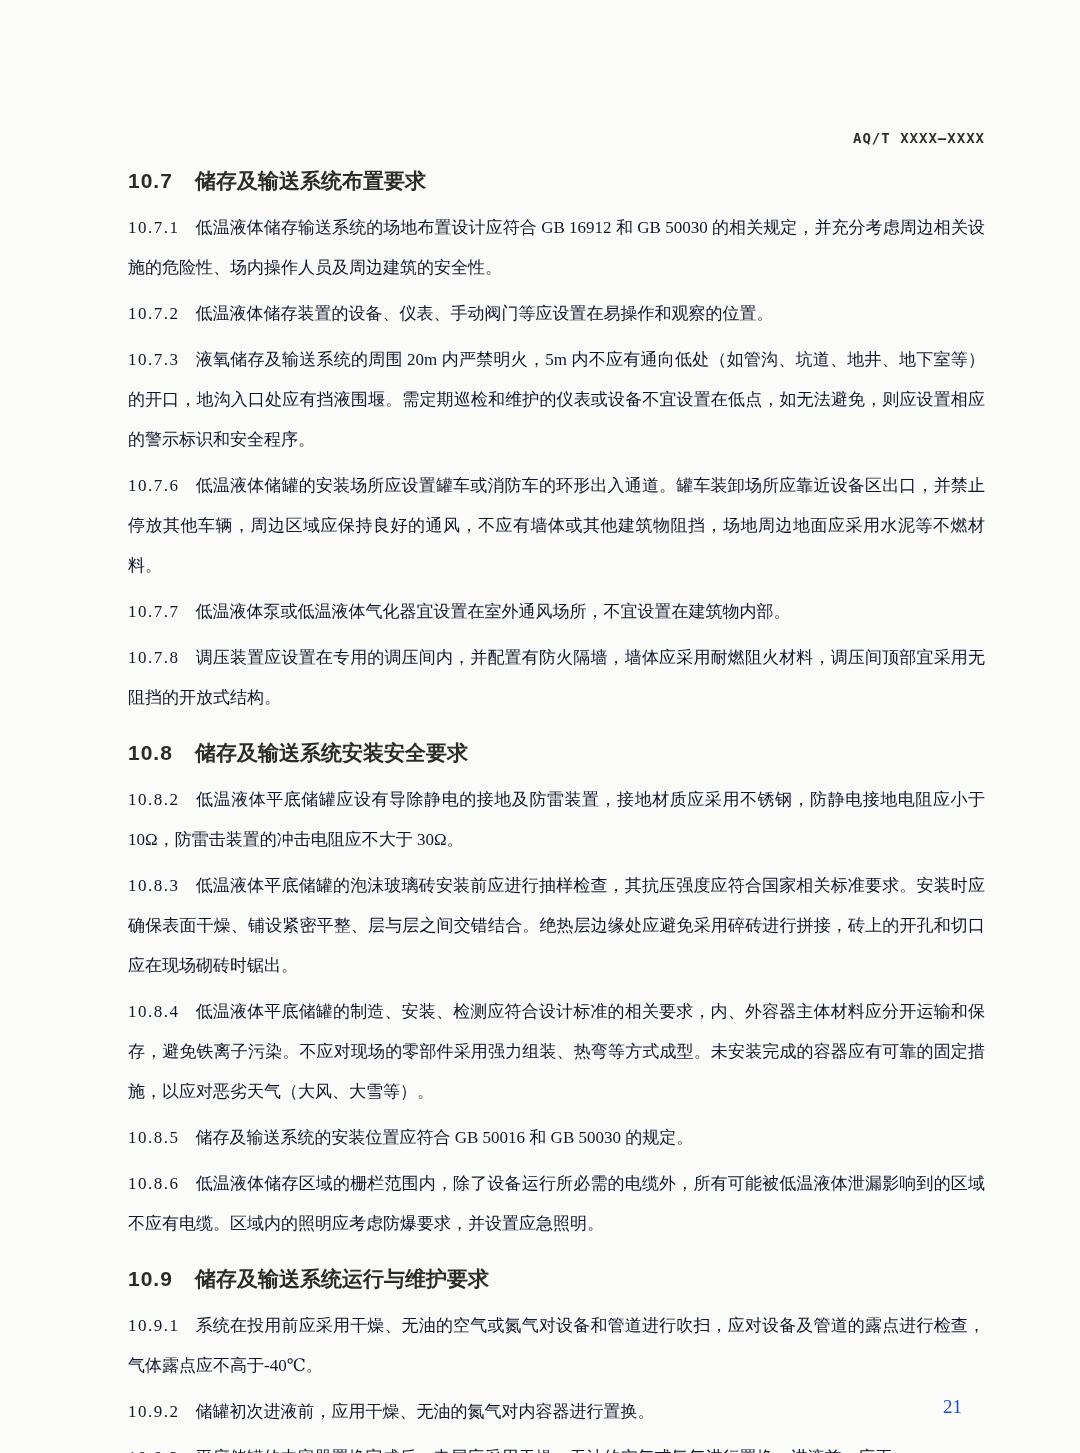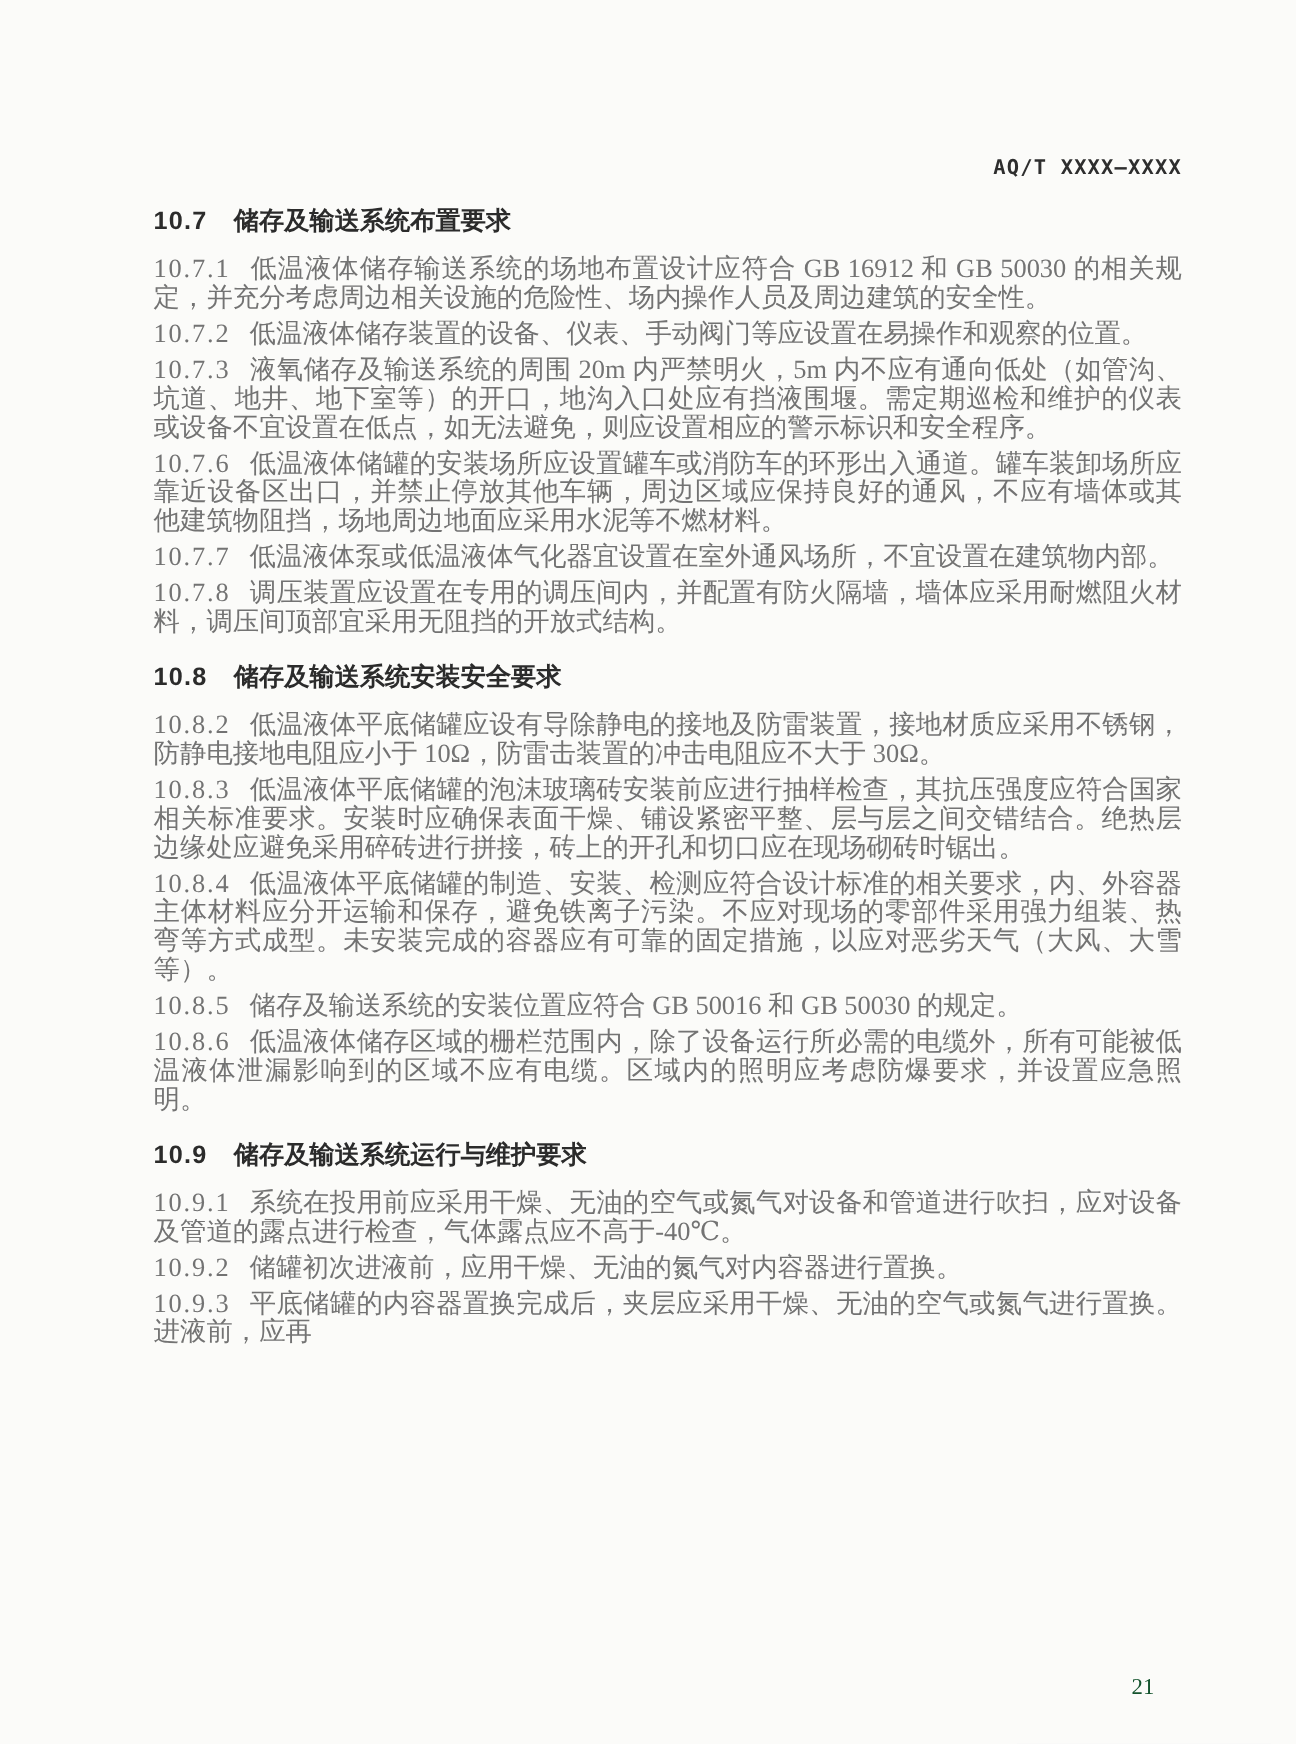--- a/index.html
+++ b/index.html
@@ -23,44 +23,44 @@
   }
   .content {
     position: absolute;
     left: 128px;
     right: 95px;
     top: 130px;
   }
   .doc-header {
     text-align: right;
     font-family: "DejaVu Sans Mono", "Liberation Mono", monospace;
-    font-size: 17px;
+    font-size: 14px;
     font-weight: 600;
     color: #2e2e2e;
     letter-spacing: 1px;
     margin-bottom: 22px;
   }
   .sec-heading {
     font-family: "Liberation Sans", "DejaVu Sans", sans-serif;
     font-size: 21px;
     font-weight: 700;
     color: #2b2b2b;
     margin: 22px 0 14px 0;
     line-height: 26px;
   }
   .sec-heading:first-of-type { margin-top: 16px; }
   .sec-num {
     display: inline-block;
     margin-right: 22px;
     letter-spacing: 1px;
   }
   .clause {
-    font-size: 22px;
-    line-height: 24px;
-    color: #737373;
+    font-size: 17px;
+    line-height: 40px;
+    color: #0f172a;
     margin: 0 0 6px 0;
     text-align: justify;
   }
   .c-num {
     font-family: "Liberation Serif", serif;
     letter-spacing: 1.5px;
     margin-right: 16px;
     white-space: nowrap;
   }
   .page-number {
@@ -100,14 +100,14 @@
 
     <h2 class="sec-heading">
       <span class="sec-num">10.9</span><span class="sec-title">储存及输送系统运行与维护要求</span>
     </h2>
     <p class="clause"><span class="c-num">10.9.1</span><span class="c-text">系统在投用前应采用干燥、无油的空气或氮气对设备和管道进行吹扫，应对设备及管道的露点进行检查，气体露点应不高于-40℃。</span></p>
     <p class="clause"><span class="c-num">10.9.2</span><span class="c-text">储罐初次进液前，应用干燥、无油的氮气对内容器进行置换。</span></p>
     <p class="clause"><span class="c-num">10.9.3</span><span class="c-text">平底储罐的内容器置换完成后，夹层应采用干燥、无油的空气或氮气进行置换。进液前，应再</span></p>
 
   </div>
 
-  <div class="page-number" style="color: #14532d;">21</div>
+  <div class="page-number" style="color: #1d4ed8;">21</div>
 </div>
 
 </body></html>

